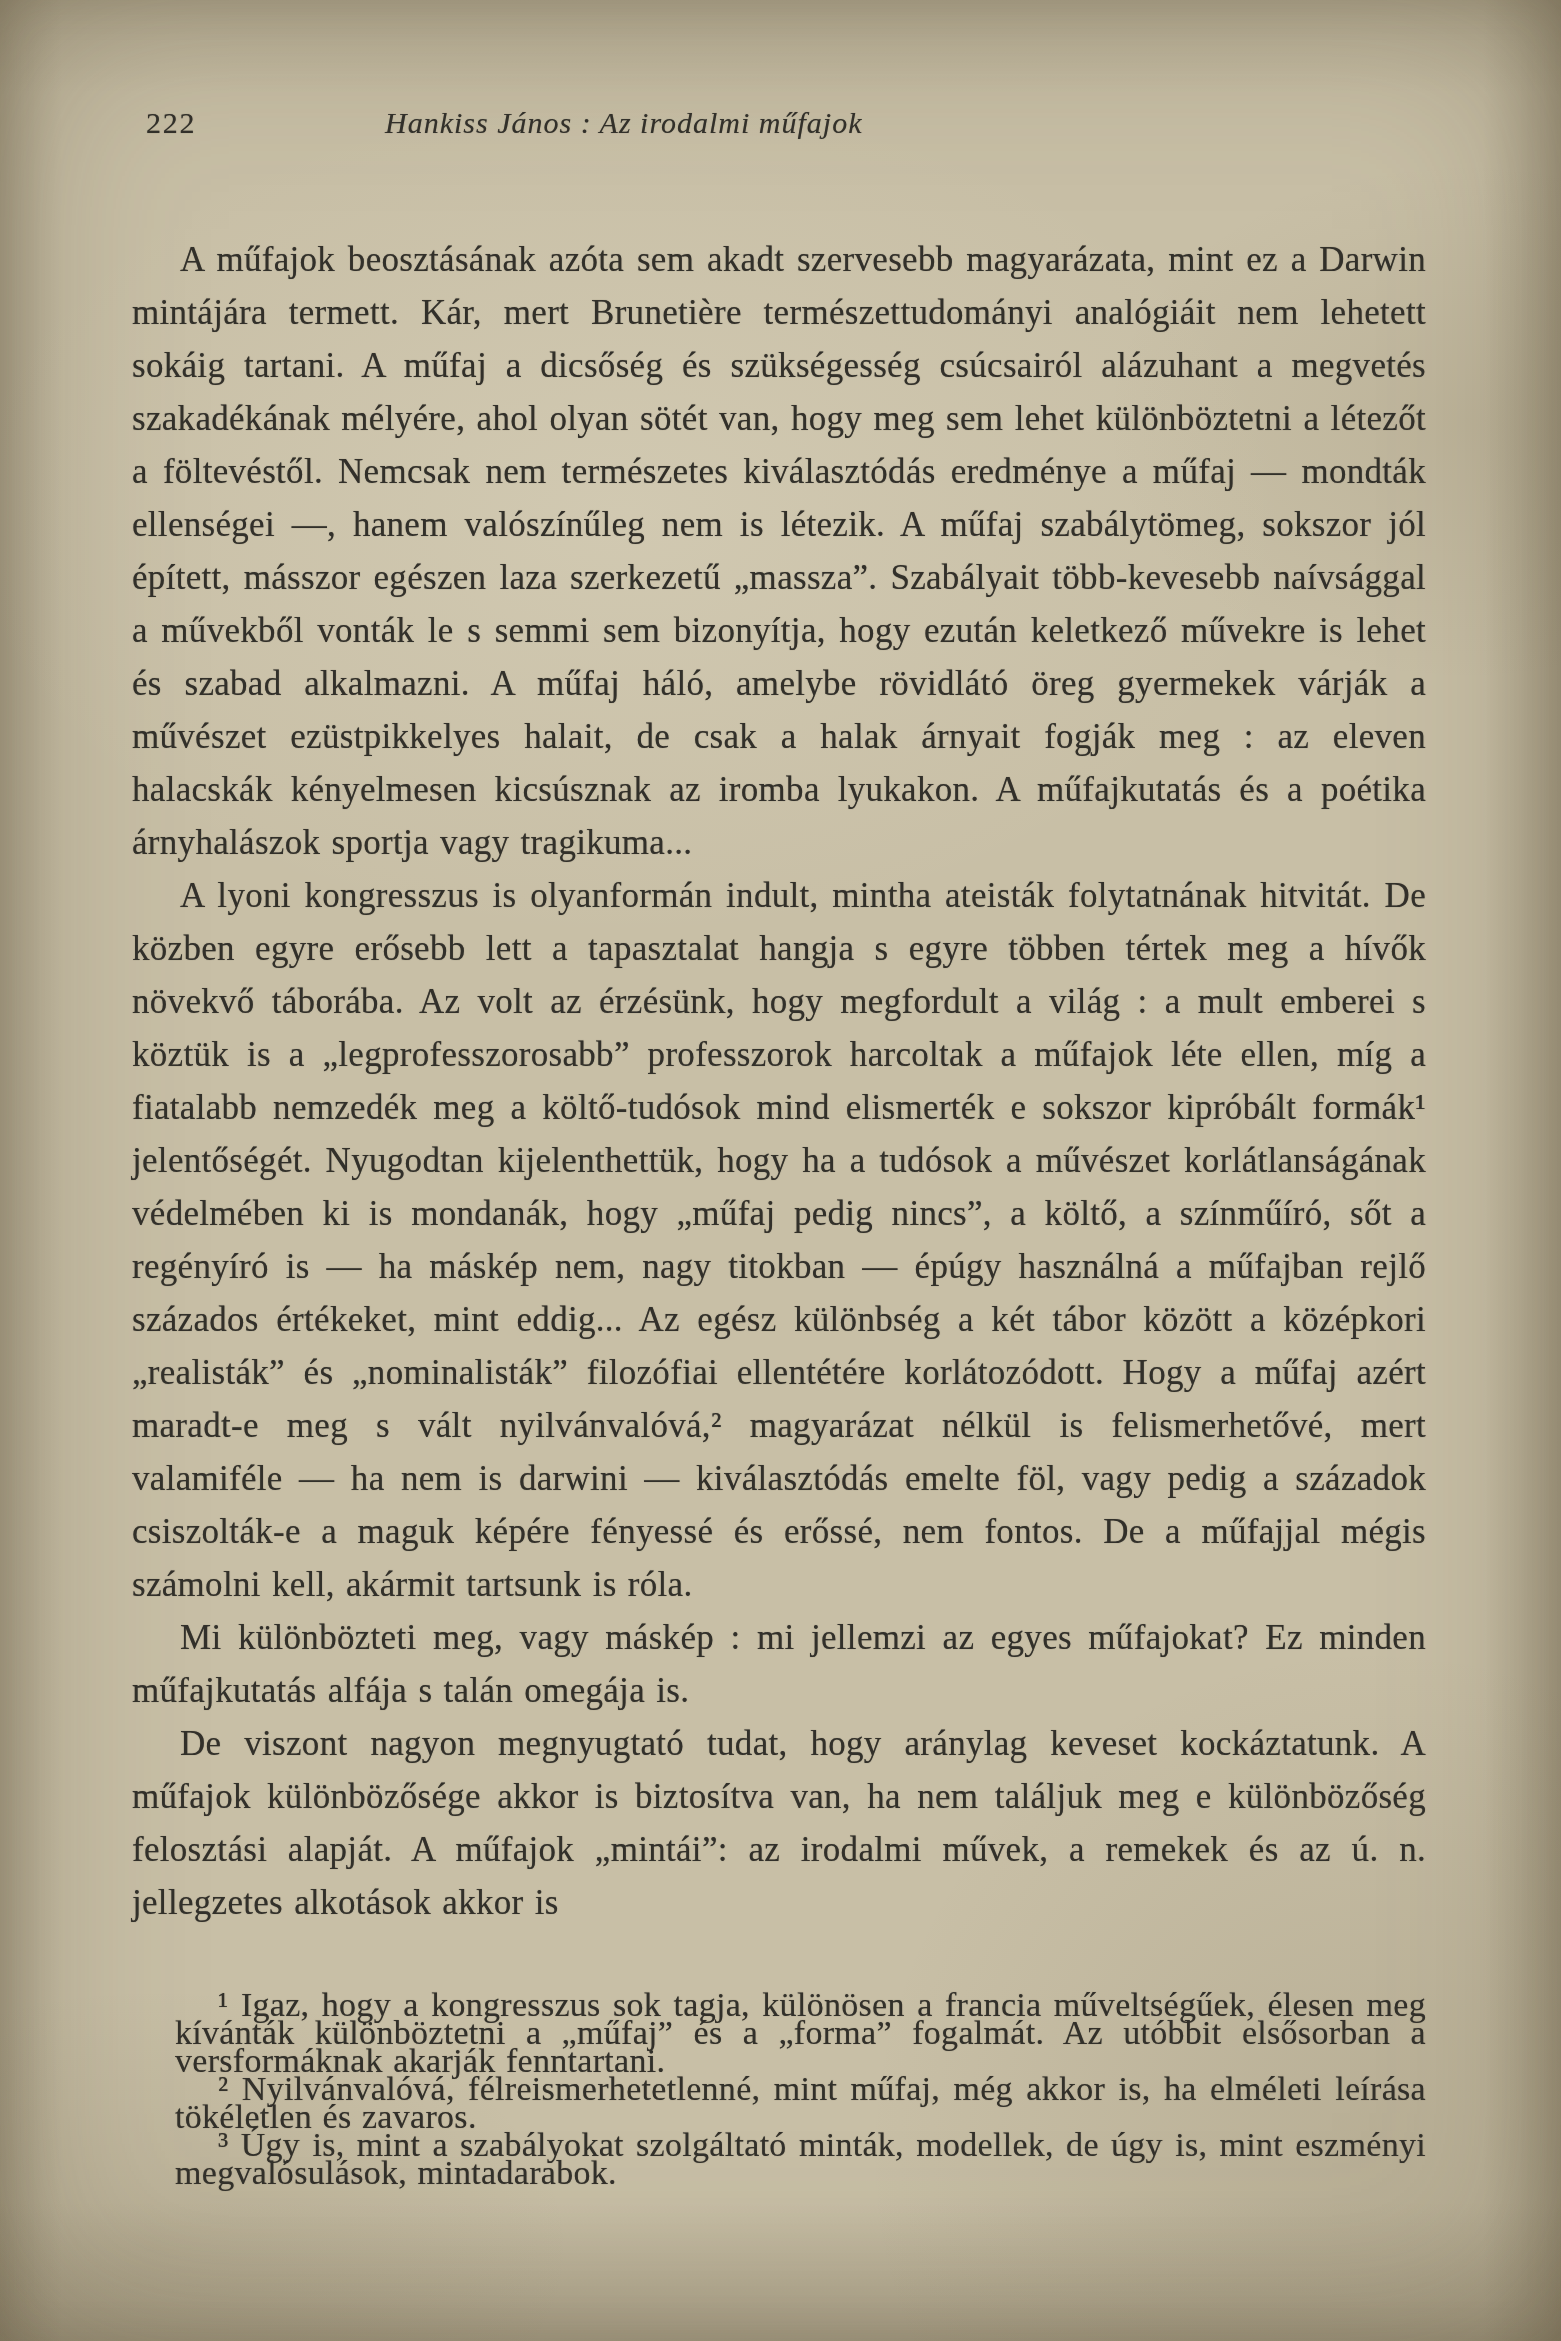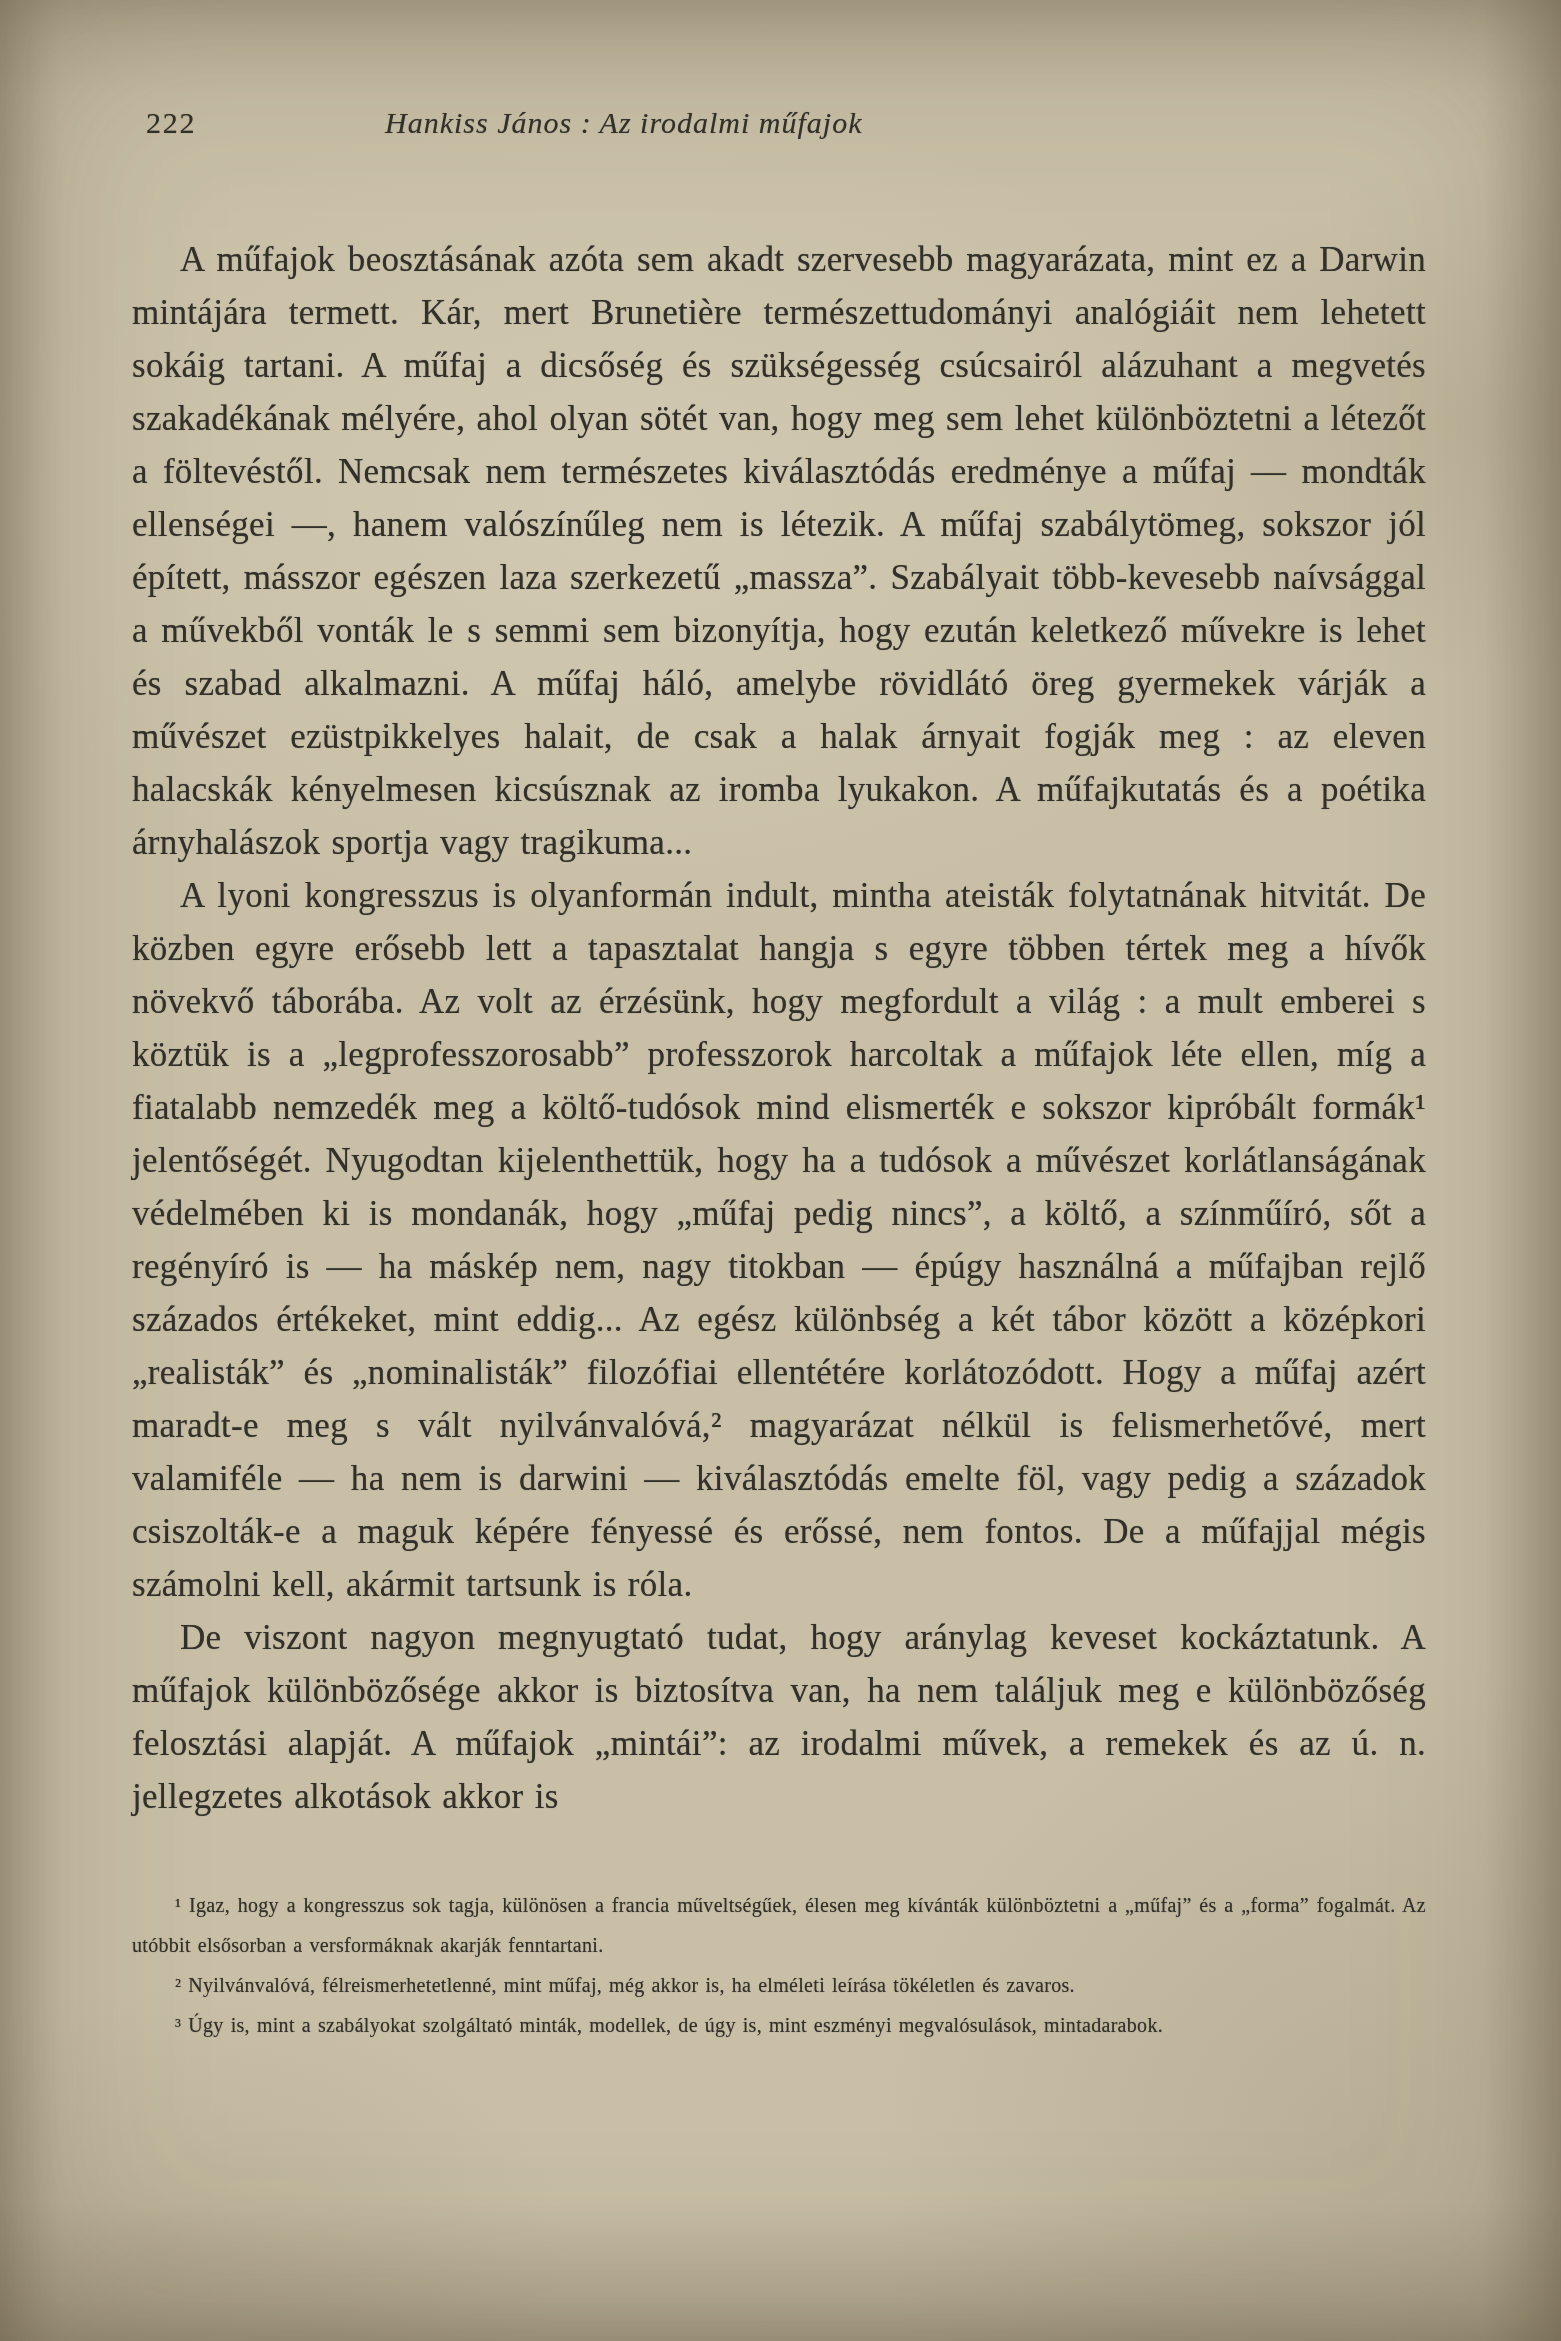--- a/index.html
+++ b/index.html
@@ -71,26 +71,27 @@
     text-shadow: 0 0 0.9px rgba(49,46,40,0.55);
   }
 
   .body-text p.para {
     margin: 0;
     text-indent: 48px;
   }
 
   .footnotes {
     margin-top: 62px;
-    font-size: 20px;
-    line-height: 40px;
+    font-size: 34px;
+    line-height: 28px;
     text-align: justify;
     letter-spacing: 0.3px;
     word-spacing: 1.7px;
     text-shadow: 0 0 0.9px rgba(49,46,40,0.5);
+    margin-left: 43px;
   }
 
   .footnotes p.footnote {
     margin: 0;
     text-indent: 43px;
   }
 </style>
 </head>
 <body>
 
@@ -99,20 +100,21 @@
 <div class="text-column">
 
   <header class="running-head">
     <span class="page-number">222</span>
     <span class="running-title">Hankiss János : Az irodalmi műfajok</span>
   </header>
 
   <main class="body-text">
       <p class="para">A műfajok beosztásának azóta sem akadt szervesebb magyarázata, mint ez a Darwin mintájára termett. Kár, mert Brunetière természettudományi analógiáit nem lehetett sokáig tartani. A műfaj a dicsőség és szükségesség csúcsairól alázuhant a megvetés szakadékának mélyére, ahol olyan sötét van, hogy meg sem lehet különböztetni a létezőt a föltevéstől. Nemcsak nem természetes kiválasztódás eredménye a műfaj — mondták ellenségei —, hanem valószínűleg nem is létezik. A műfaj szabálytömeg, sokszor jól épített, másszor egészen laza szerkezetű „massza”. Szabályait több-kevesebb naívsággal a művekből vonták le s semmi sem bizonyítja, hogy ezután keletkező művekre is lehet és szabad alkalmazni. A műfaj háló, amelybe rövidlátó öreg gyermekek várják a művészet ezüstpikkelyes halait, de csak a halak árnyait fogják meg : az eleven halacskák kényelmesen kicsúsznak az iromba lyukakon. A műfajkutatás és a poétika árnyhalászok sportja vagy tragikuma...</p>
       <p class="para">A lyoni kongresszus is olyanformán indult, mintha ateisták folytatnának hitvitát. De közben egyre erősebb lett a tapasztalat hangja s egyre többen tértek meg a hívők növekvő táborába. Az volt az érzésünk, hogy megfordult a világ : a mult emberei s köztük is a „legprofesszorosabb” professzorok harcoltak a műfajok léte ellen, míg a fiatalabb nemzedék meg a költő-tudósok mind elismerték e sokszor kipróbált formák¹ jelentőségét. Nyugodtan kijelenthettük, hogy ha a tudósok a művészet korlátlanságának védelmében ki is mondanák, hogy „műfaj pedig nincs”, a költő, a színműíró, sőt a regényíró is — ha máskép nem, nagy titokban — épúgy használná a műfajban rejlő százados értékeket, mint eddig... Az egész különbség a két tábor között a középkori „realisták” és „nominalisták” filozófiai ellentétére korlátozódott. Hogy a műfaj azért maradt-e meg s vált nyilvánvalóvá,² magyarázat nélkül is felismerhetővé, mert valamiféle — ha nem is darwini — kiválasztódás emelte föl, vagy pedig a századok csiszolták-e a maguk képére fényessé és erőssé, nem fontos. De a műfajjal mégis számolni kell, akármit tartsunk is róla.</p>
+      <p class="para">Mi különbözteti meg, vagy máskép : mi jellemzi az egyes műfajokat? Ez minden műfajkutatás alfája s talán omegája is.</p>
       <p class="para">De viszont nagyon megnyugtató tudat, hogy aránylag keveset kockáztatunk. A műfajok különbözősége akkor is biztosítva van, ha nem találjuk meg e különbözőség felosztási alapját. A műfajok „mintái”: az irodalmi művek, a remekek és az ú. n. jellegzetes alkotások akkor is</p>
     </main>
 
   <section class="footnotes">
       <p class="footnote">¹ Igaz, hogy a kongresszus sok tagja, különösen a francia műveltségűek, élesen meg kívánták különböztetni a „műfaj” és a „forma” fogalmát. Az utóbbit elsősorban a versformáknak akarják fenntartani.</p>
       <p class="footnote">² Nyilvánvalóvá, félreismerhetetlenné, mint műfaj, még akkor is, ha elméleti leírása tökéletlen és zavaros.</p>
       <p class="footnote">³ Úgy is, mint a szabályokat szolgáltató minták, modellek, de úgy is, mint eszményi megvalósulások, mintadarabok.</p>
     </section>
 
 </div>

